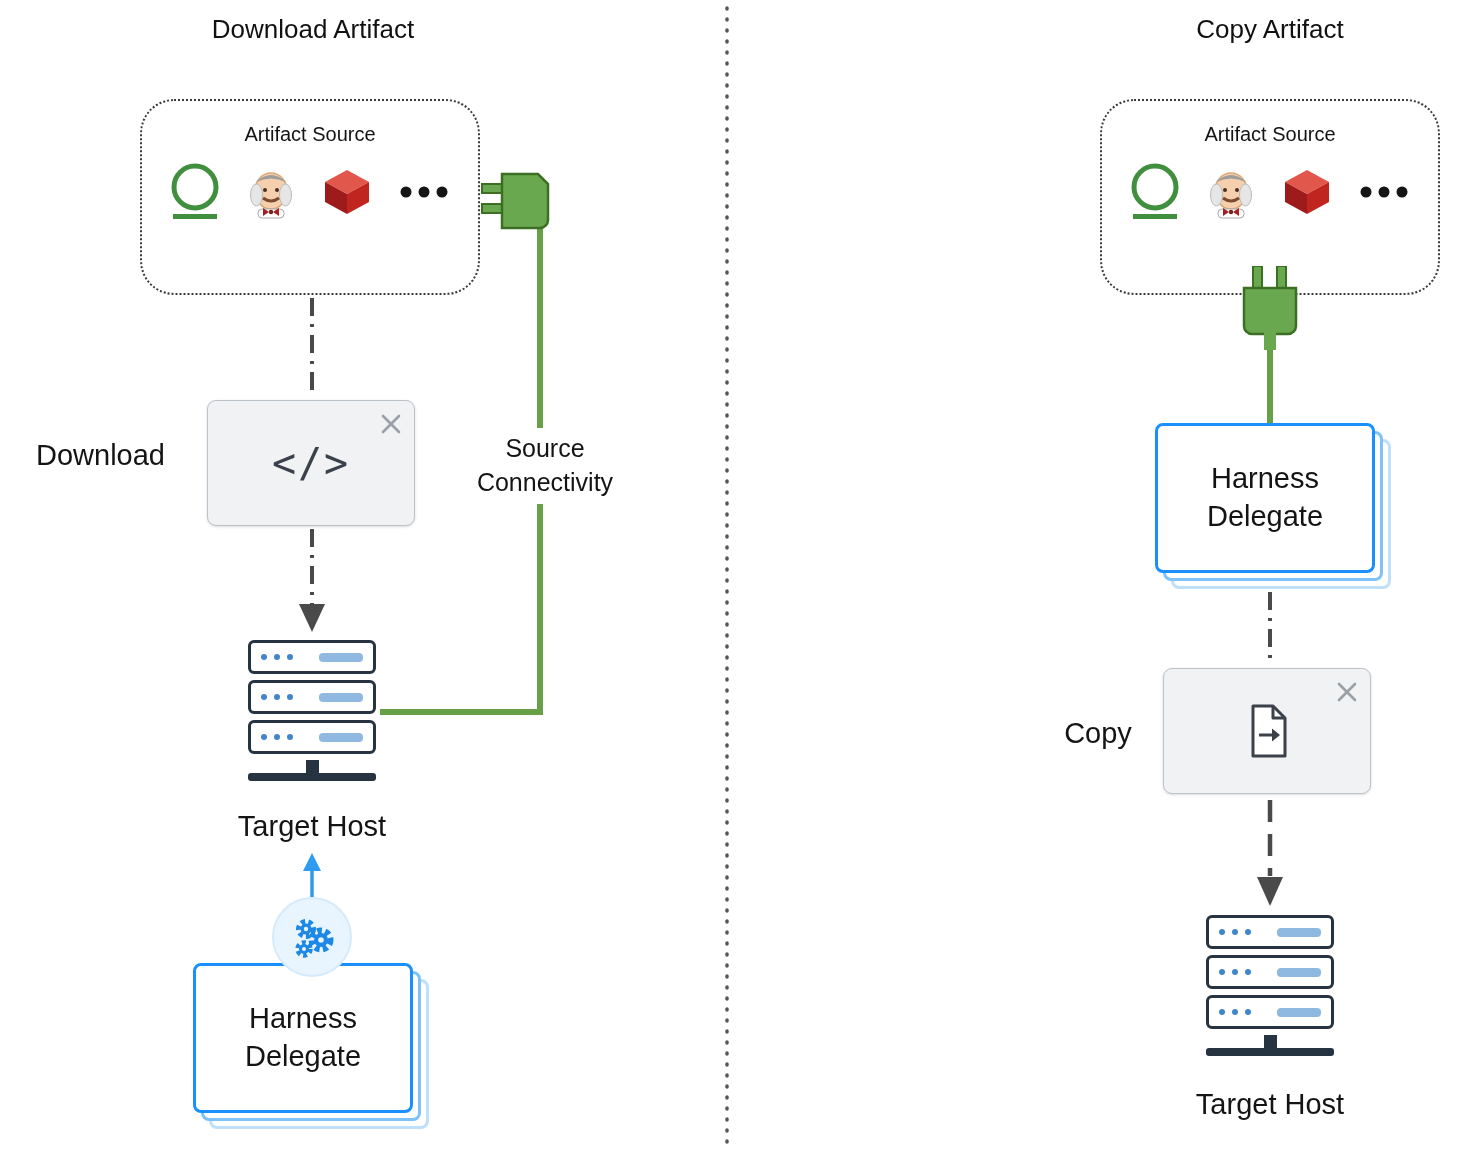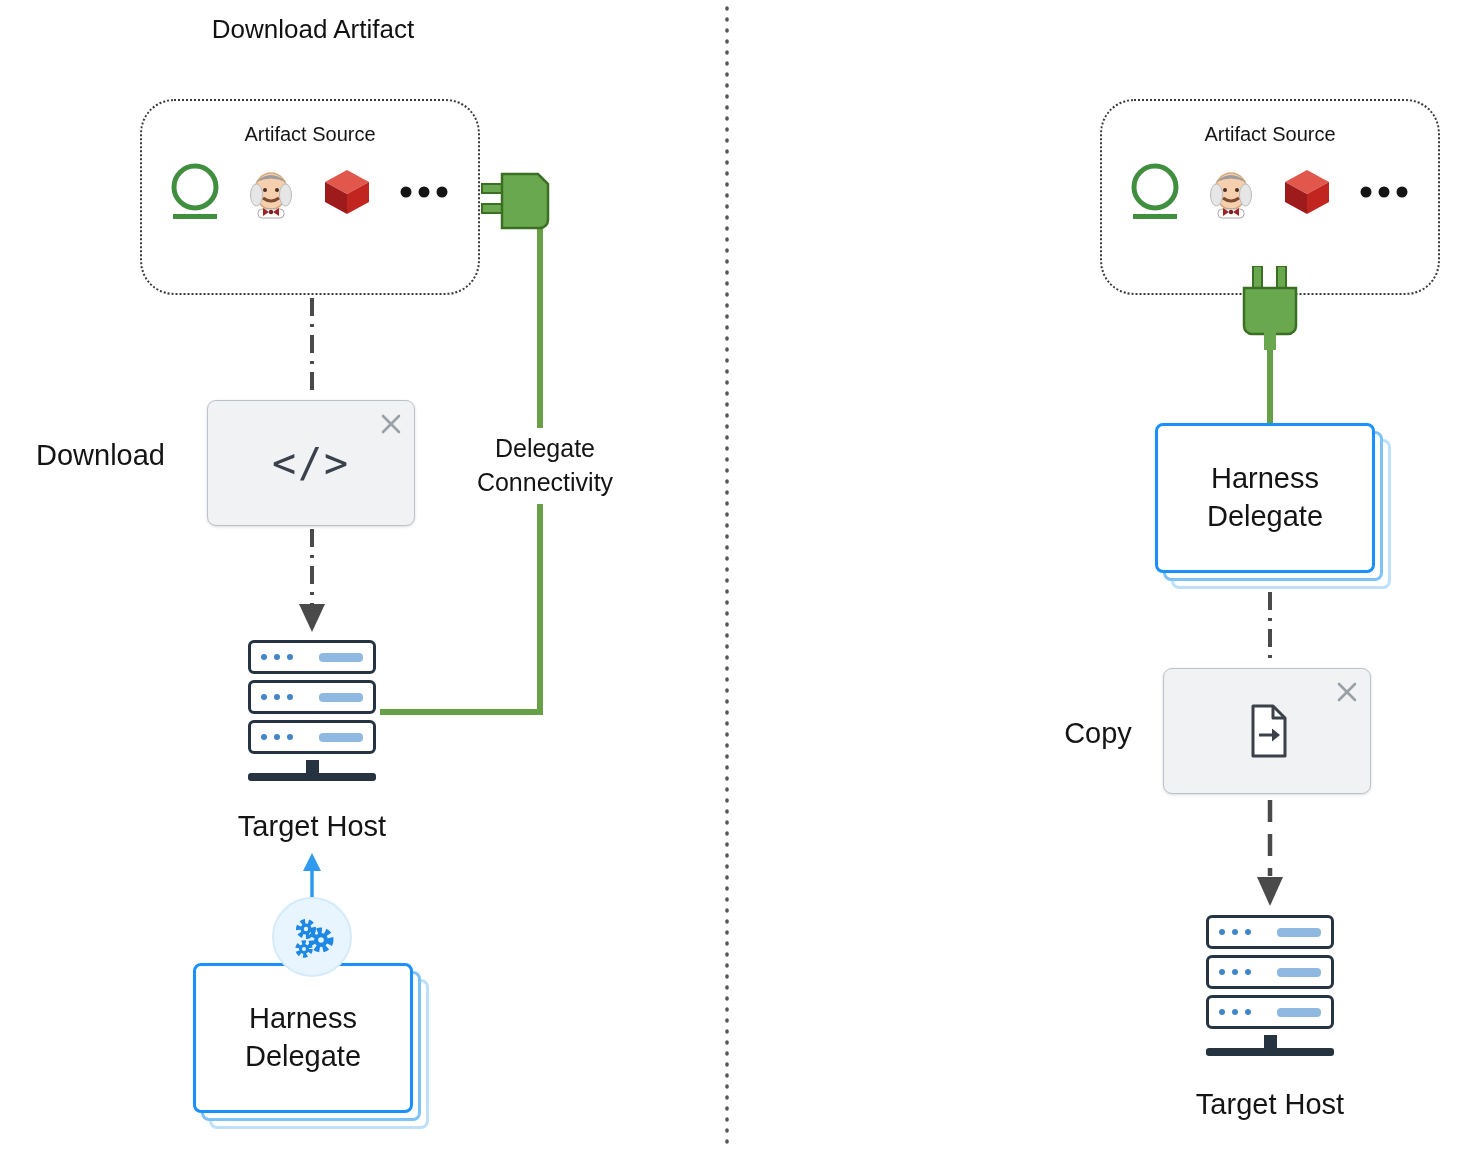--- a/index.html
+++ b/index.html
@@ -122,21 +122,21 @@
       </svg>
     </div>
   </div>
 
   <svg class="abs" style="left:480px;top:166px;" width="72" height="66" viewBox="0 0 72 66">
     <rect x="2" y="18" width="22" height="9" fill="#6aa84f" stroke="#3b6f23" stroke-width="2"></rect>
     <rect x="2" y="38" width="22" height="9" fill="#6aa84f" stroke="#3b6f23" stroke-width="2"></rect>
     <path d="M22 8 h36 l10 10 v36 a8 8 0 0 1 -8 8 h-38 z" fill="#6aa84f" stroke="#3b6f23" stroke-width="2.5"></path>
   </svg>
 
-  <div class="abs net-label" style="left:455px;top:428px;width:180px;">Delegate Connectivity</div>
+  <div class="abs net-label" style="left:455px;top:428px;width:180px;">Source Connectivity</div>
 
   <div class="abs step-card" style="left:207px;top:400px;">
     <span class="code-glyph">&lt;/&gt;</span>
     <svg class="close-x" width="22" height="22" viewBox="0 0 22 22">
       <line x1="3" y1="3" x2="19" y2="19" stroke="#9aa0a6" stroke-width="2.6" stroke-linecap="round"></line>
       <line x1="19" y1="3" x2="3" y2="19" stroke="#9aa0a6" stroke-width="2.6" stroke-linecap="round"></line>
     </svg>
   </div>
   <div class="abs side-label" style="left:18px;top:439px;width:165px;">Download</div>
 
@@ -185,20 +185,21 @@
   </div>
 
   <div class="abs delegate" style="left:193px;top:963px;">
     <div class="dlg-layer dlg-l3"></div>
     <div class="dlg-layer dlg-l2"></div>
     <div class="dlg-layer dlg-l1">
       <span class="dlg-text">Harness Delegate</span>
     </div>
   </div>
 
+  <div class="abs title" style="left:1100px;top:14px;width:340px;">Copy Artifact</div>
 
   <div class="abs src-box" style="left:1100px;top:99px;">
     <div class="src-label">Artifact Source</div>
     <div class="src-icons">
       <svg width="54" height="60" viewBox="0 0 54 60">
         <circle cx="27" cy="25" r="21" fill="none" stroke="#3f8f3f" stroke-width="5"></circle>
         <rect x="5" y="52" width="44" height="5" fill="#3f8f3f"></rect>
       </svg>
       <svg width="54" height="54" viewBox="0 0 54 54">
         <ellipse cx="27" cy="26" rx="16" ry="18" fill="#f6cfae" stroke="#d9a878" stroke-width="1.5"></ellipse>

